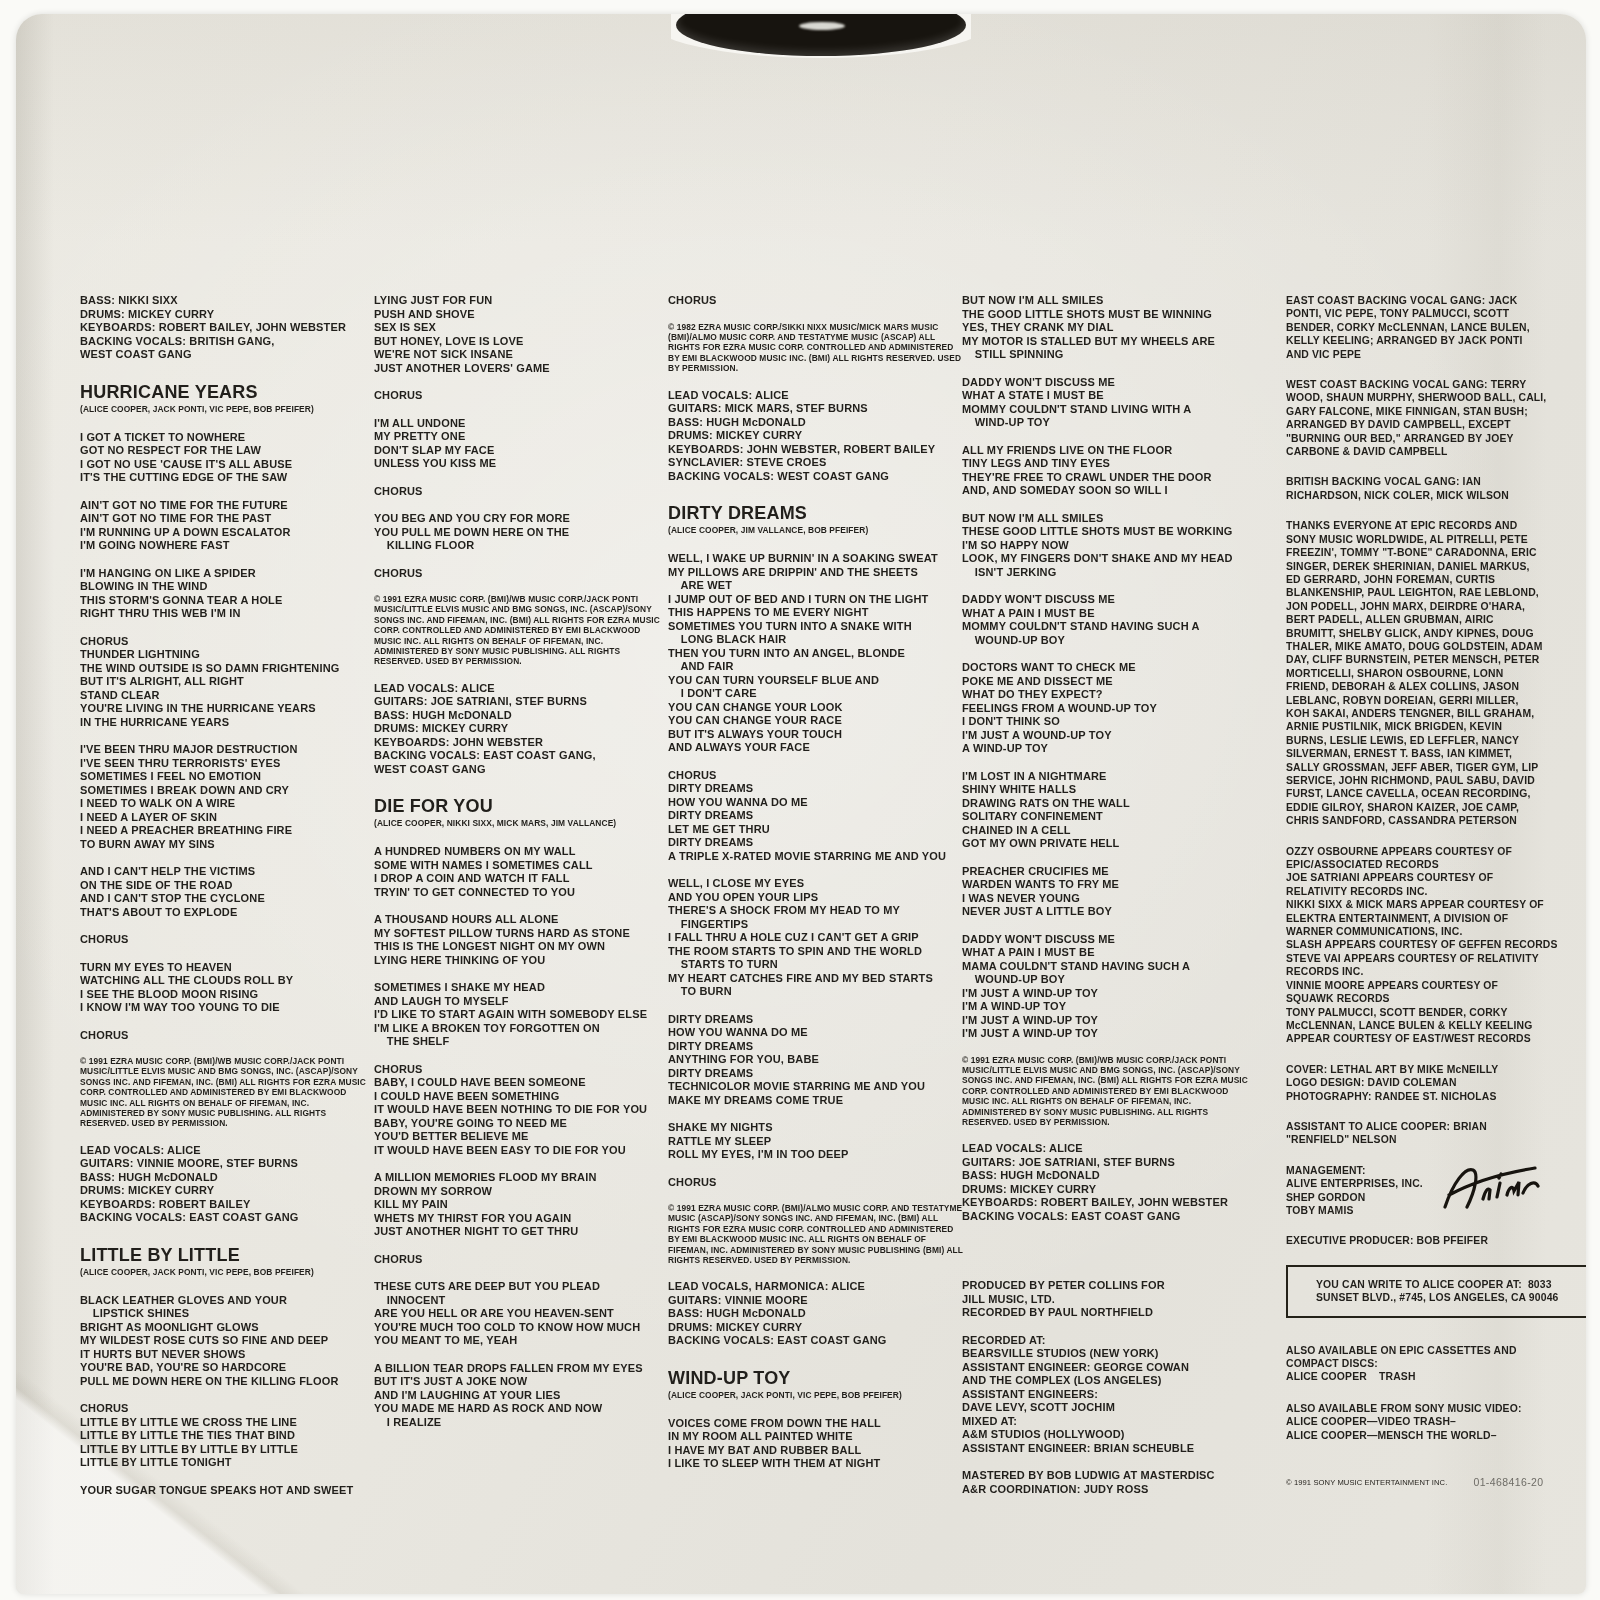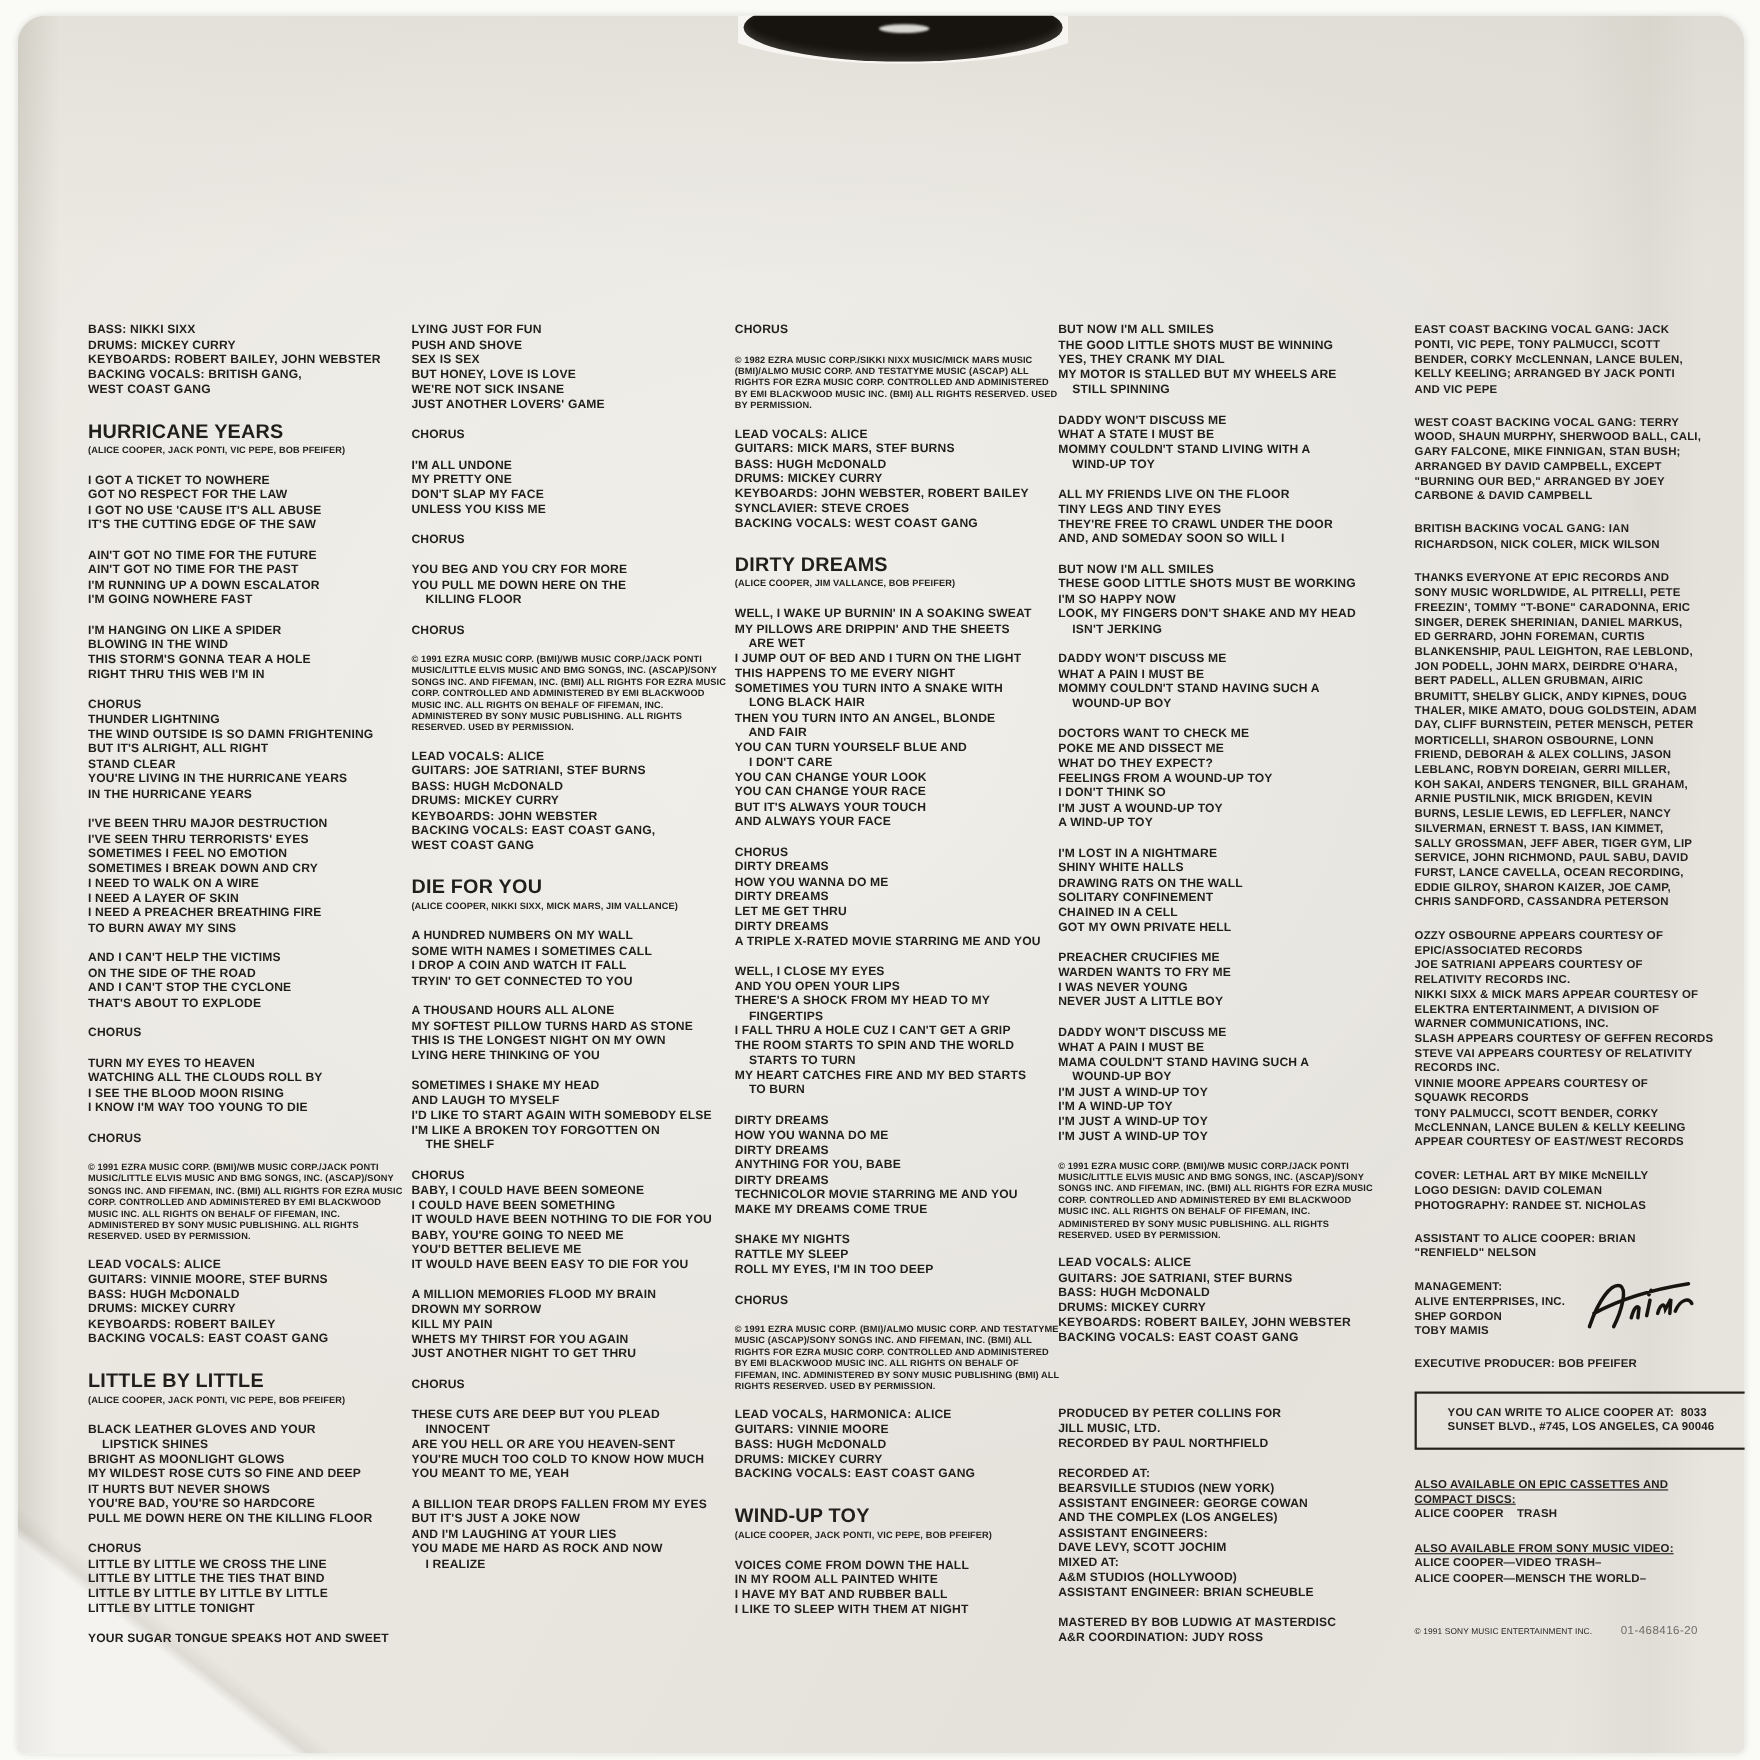--- a/index.html
+++ b/index.html
@@ -41,27 +41,27 @@
   #col5{left:1270px;width:308px;}
 
   .line{font-size:11px;font-weight:bold;line-height:13.5px;white-space:pre;letter-spacing:.15px;}
   #col5 .line{font-size:10.4px;line-height:13.4px;}
   .stanza{margin:0 0 14px 0;}
   #col5 .stanza{margin-bottom:17px;}
   .title{font-size:18px;font-weight:bold;letter-spacing:.2px;margin:20px 0 1px 0;}
   .writers{font-size:8.4px;font-weight:bold;letter-spacing:.1px;margin:0 0 17px 0;white-space:pre;}
   .fine{font-size:8.4px;font-weight:bold;line-height:10.4px;letter-spacing:.1px;margin:2px 0 15px 0;}
   .spacer{height:42px;}
-  .mgmt{display:flex;align-items:flex-start;margin-bottom:17px;}
+  .mgmt{display:flex;align-items:flex-end;margin-bottom:17px;}
   .mgmt .lines{flex:0 0 auto;}
   .mgmt svg{margin:-4px 0 0 14px;}
   .mailbox{border:2.5px solid #242219;padding:11px 6px 11px 28px;margin:14px 0 26px 0;}
   .mailbox .line{line-height:14.5px;}
   .avail{margin-bottom:18px;}
-  .avail .hline{text-decoration:underline;}
+  .avail .hline{}
   .footer{display:flex;align-items:center;margin-top:34px;}
   .footer .sony{font-size:7.6px;font-weight:normal;letter-spacing:.1px;color:#26231e;}
   .footer .cat{font-size:10.5px;color:#6e6c66;margin-left:26px;letter-spacing:.4px;text-align:right;}
 </style>
 </head>
 <body>
 
 <div class="sleeve">
   <div class="shade-top"></div>
   <div class="crease-left"></div>

